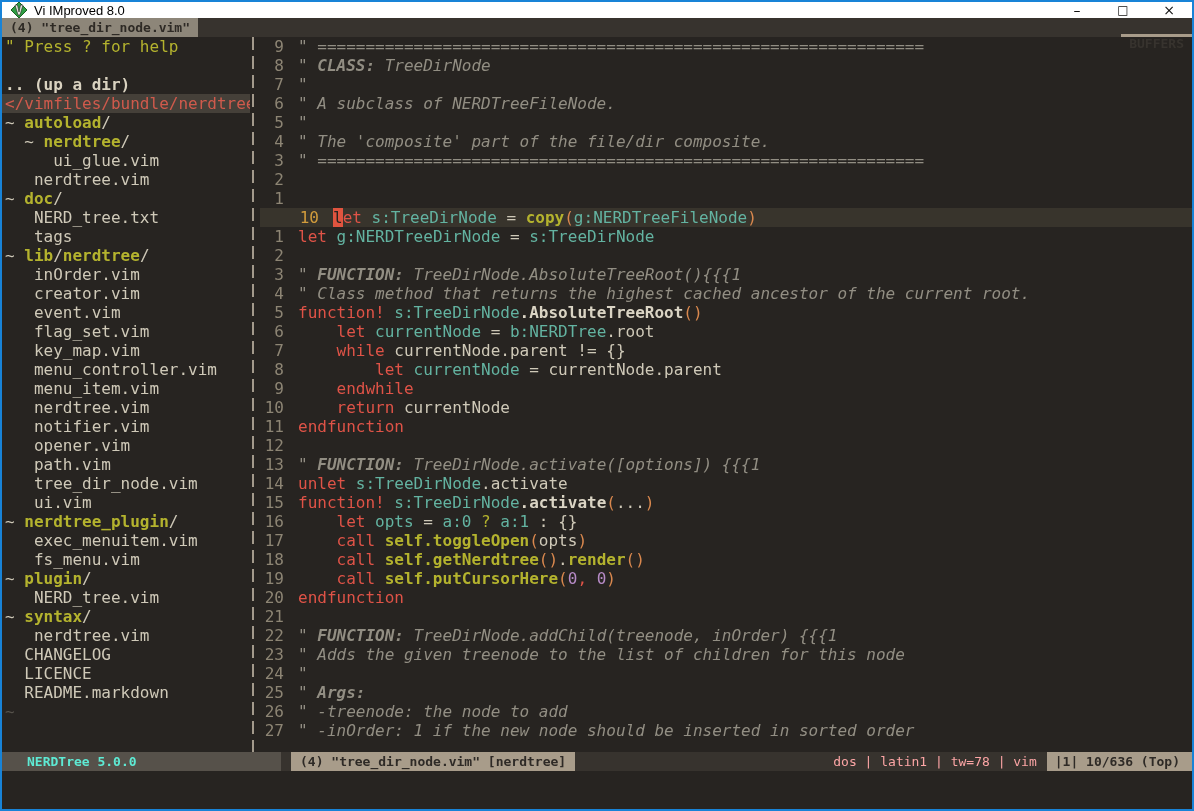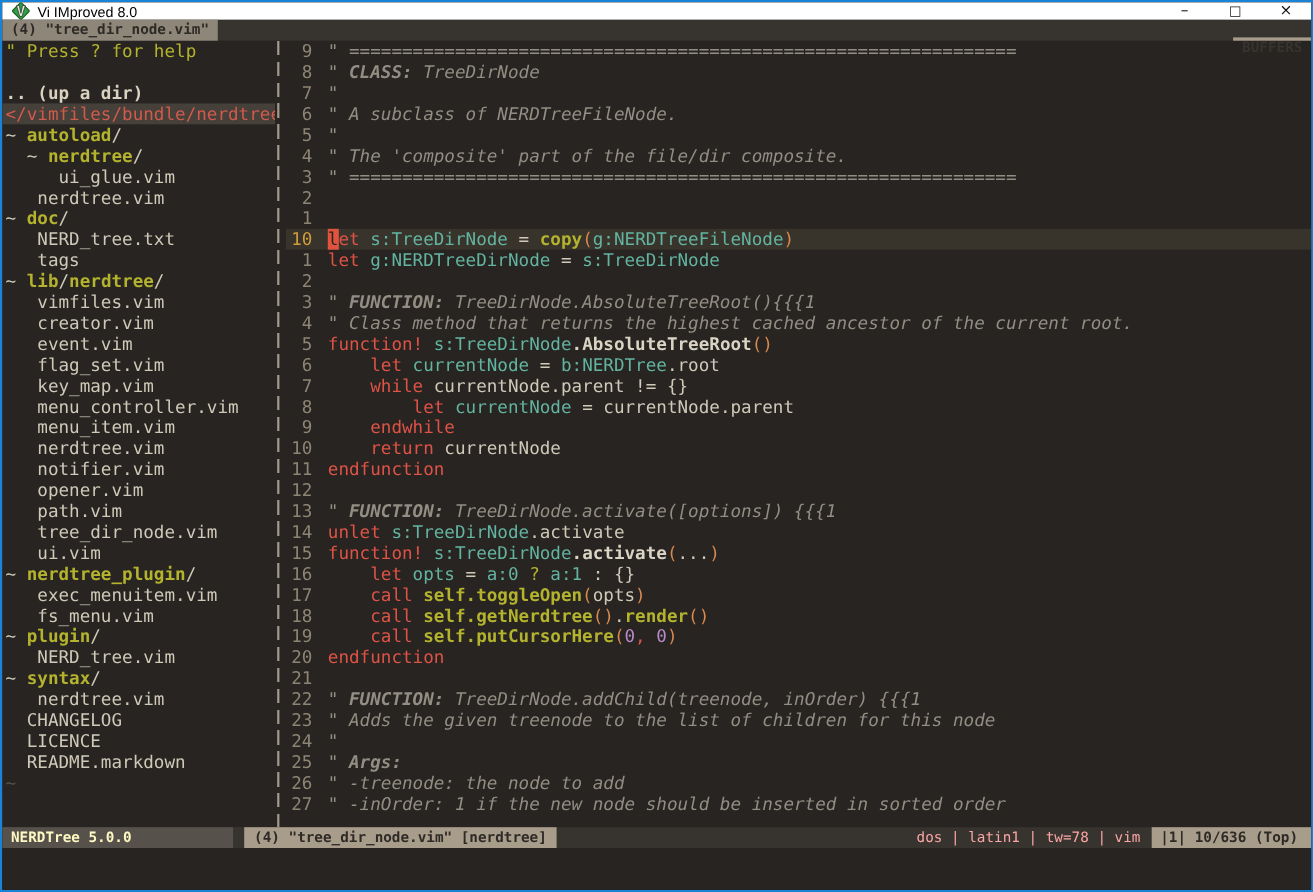--- a/index.html
+++ b/index.html
@@ -28,21 +28,21 @@
   
   .main{flex:1 1 auto;display:flex;overflow:hidden;}
   .sidebar{width:248px;flex:0 0 auto;overflow:hidden;}
   .trow{height:19px;line-height:19px;font-size:16px;white-space:pre;padding-left:3px;color:#cfc9b8;}
   .trow.hl{background:#454039;}
   .vsep{width:10px;flex:0 0 auto;position:relative;}
   .vsep::before{content:'';position:absolute;left:2px;top:0;bottom:0;width:2px;
     background:repeating-linear-gradient(to bottom,#a39a8c 0 13px,transparent 13px 19px);}
   .editor{flex:1 1 auto;overflow:hidden;}
   .row{height:19px;line-height:19px;font-size:16px;white-space:pre;color:#cfc9b8;}
-  .row.cl{background:#38342c;}
+  .row.cl{background:#38342c;padding-left:35px;}
   .ln{display:inline-block;width:24px;margin-right:14px;text-align:right;color:#8d8574;}
   .ln.cur{color:#d29c3c;}
   
   .sg-kw{color:#df5347;}
   .sg-id{color:#63b3a1;}
   .sg-fn{color:#b4b32e;font-weight:bold;}
   .sg-fnw{color:#dad4c4;font-weight:bold;}
   .sg-par{color:#d9884e;}
   .sg-num{color:#b78bc7;}
   .sg-com{color:#928e83;font-style:italic;}
@@ -52,21 +52,21 @@
   .sg-cursor{background:#e0543f;color:#272421;}
   .sg-help{color:#b4b32e;}
   .sg-up{color:#d9d2c0;font-weight:bold;}
   .sg-root{color:#d05a4c;}
   .sg-dirb{color:#b4b32e;font-weight:bold;}
   .sg-file{color:#cfc9b8;}
   .sg-tilde{color:#56524b;}
   
   .statusline{height:19px;flex:0 0 auto;display:flex;background:#37332e;
               font-size:13px;line-height:19px;white-space:pre;}
-  .st-left{width:210px;flex:0 0 auto;background:#56514a;color:#fef9c3;font-weight:bold;padding-left:8px;box-sizing:border-box;}
+  .st-left{width:279px;flex:0 0 auto;background:#56514a;color:#5eead4;font-weight:bold;padding-left:25px;box-sizing:border-box;}
   .st-gap{width:10px;flex:0 0 auto;background:#37332e;}
   .st-active{background:#a89c8a;color:#2e2a26;font-weight:bold;padding:0 9px;flex:0 0 auto;}
   .st-fill{flex:1 1 auto;}
   .st-flags{color:#fca5a5;padding-right:10px;}
   .st-pos{background:#a89c8a;color:#2e2a26;font-weight:bold;padding:0 12px 0 8px;flex:0 0 auto;}
   
   .cmdline{flex:0 0 auto;height:38px;background:#272421;}
 </style>
 </head>
 <body>
@@ -101,21 +101,21 @@
         <div class="trow"><span class="sg-up">.. (up a dir)</span></div>
         <div class="trow hl"><span class="sg-root">&lt;/vimfiles/bundle/nerdtree/</span></div>
         <div class="trow"><span class="sg-txt">~ </span><span class="sg-dirb">autoload</span><span class="sg-txt">/</span></div>
         <div class="trow"><span class="sg-txt">  ~ </span><span class="sg-dirb">nerdtree</span><span class="sg-txt">/</span></div>
         <div class="trow"><span class="sg-file">     ui_glue.vim</span></div>
         <div class="trow"><span class="sg-file">   nerdtree.vim</span></div>
         <div class="trow"><span class="sg-txt">~ </span><span class="sg-dirb">doc</span><span class="sg-txt">/</span></div>
         <div class="trow"><span class="sg-file">   NERD_tree.txt</span></div>
         <div class="trow"><span class="sg-file">   tags</span></div>
         <div class="trow"><span class="sg-txt">~ </span><span class="sg-dirb">lib</span><span class="sg-txt">/</span><span class="sg-dirb">nerdtree</span><span class="sg-txt">/</span></div>
-        <div class="trow"><span class="sg-file">   vimfiles.vim</span></div>
+        <div class="trow"><span class="sg-file">   inOrder.vim</span></div>
         <div class="trow"><span class="sg-file">   creator.vim</span></div>
         <div class="trow"><span class="sg-file">   event.vim</span></div>
         <div class="trow"><span class="sg-file">   flag_set.vim</span></div>
         <div class="trow"><span class="sg-file">   key_map.vim</span></div>
         <div class="trow"><span class="sg-file">   menu_controller.vim</span></div>
         <div class="trow"><span class="sg-file">   menu_item.vim</span></div>
         <div class="trow"><span class="sg-file">   nerdtree.vim</span></div>
         <div class="trow"><span class="sg-file">   notifier.vim</span></div>
         <div class="trow"><span class="sg-file">   opener.vim</span></div>
         <div class="trow"><span class="sg-file">   path.vim</span></div>

